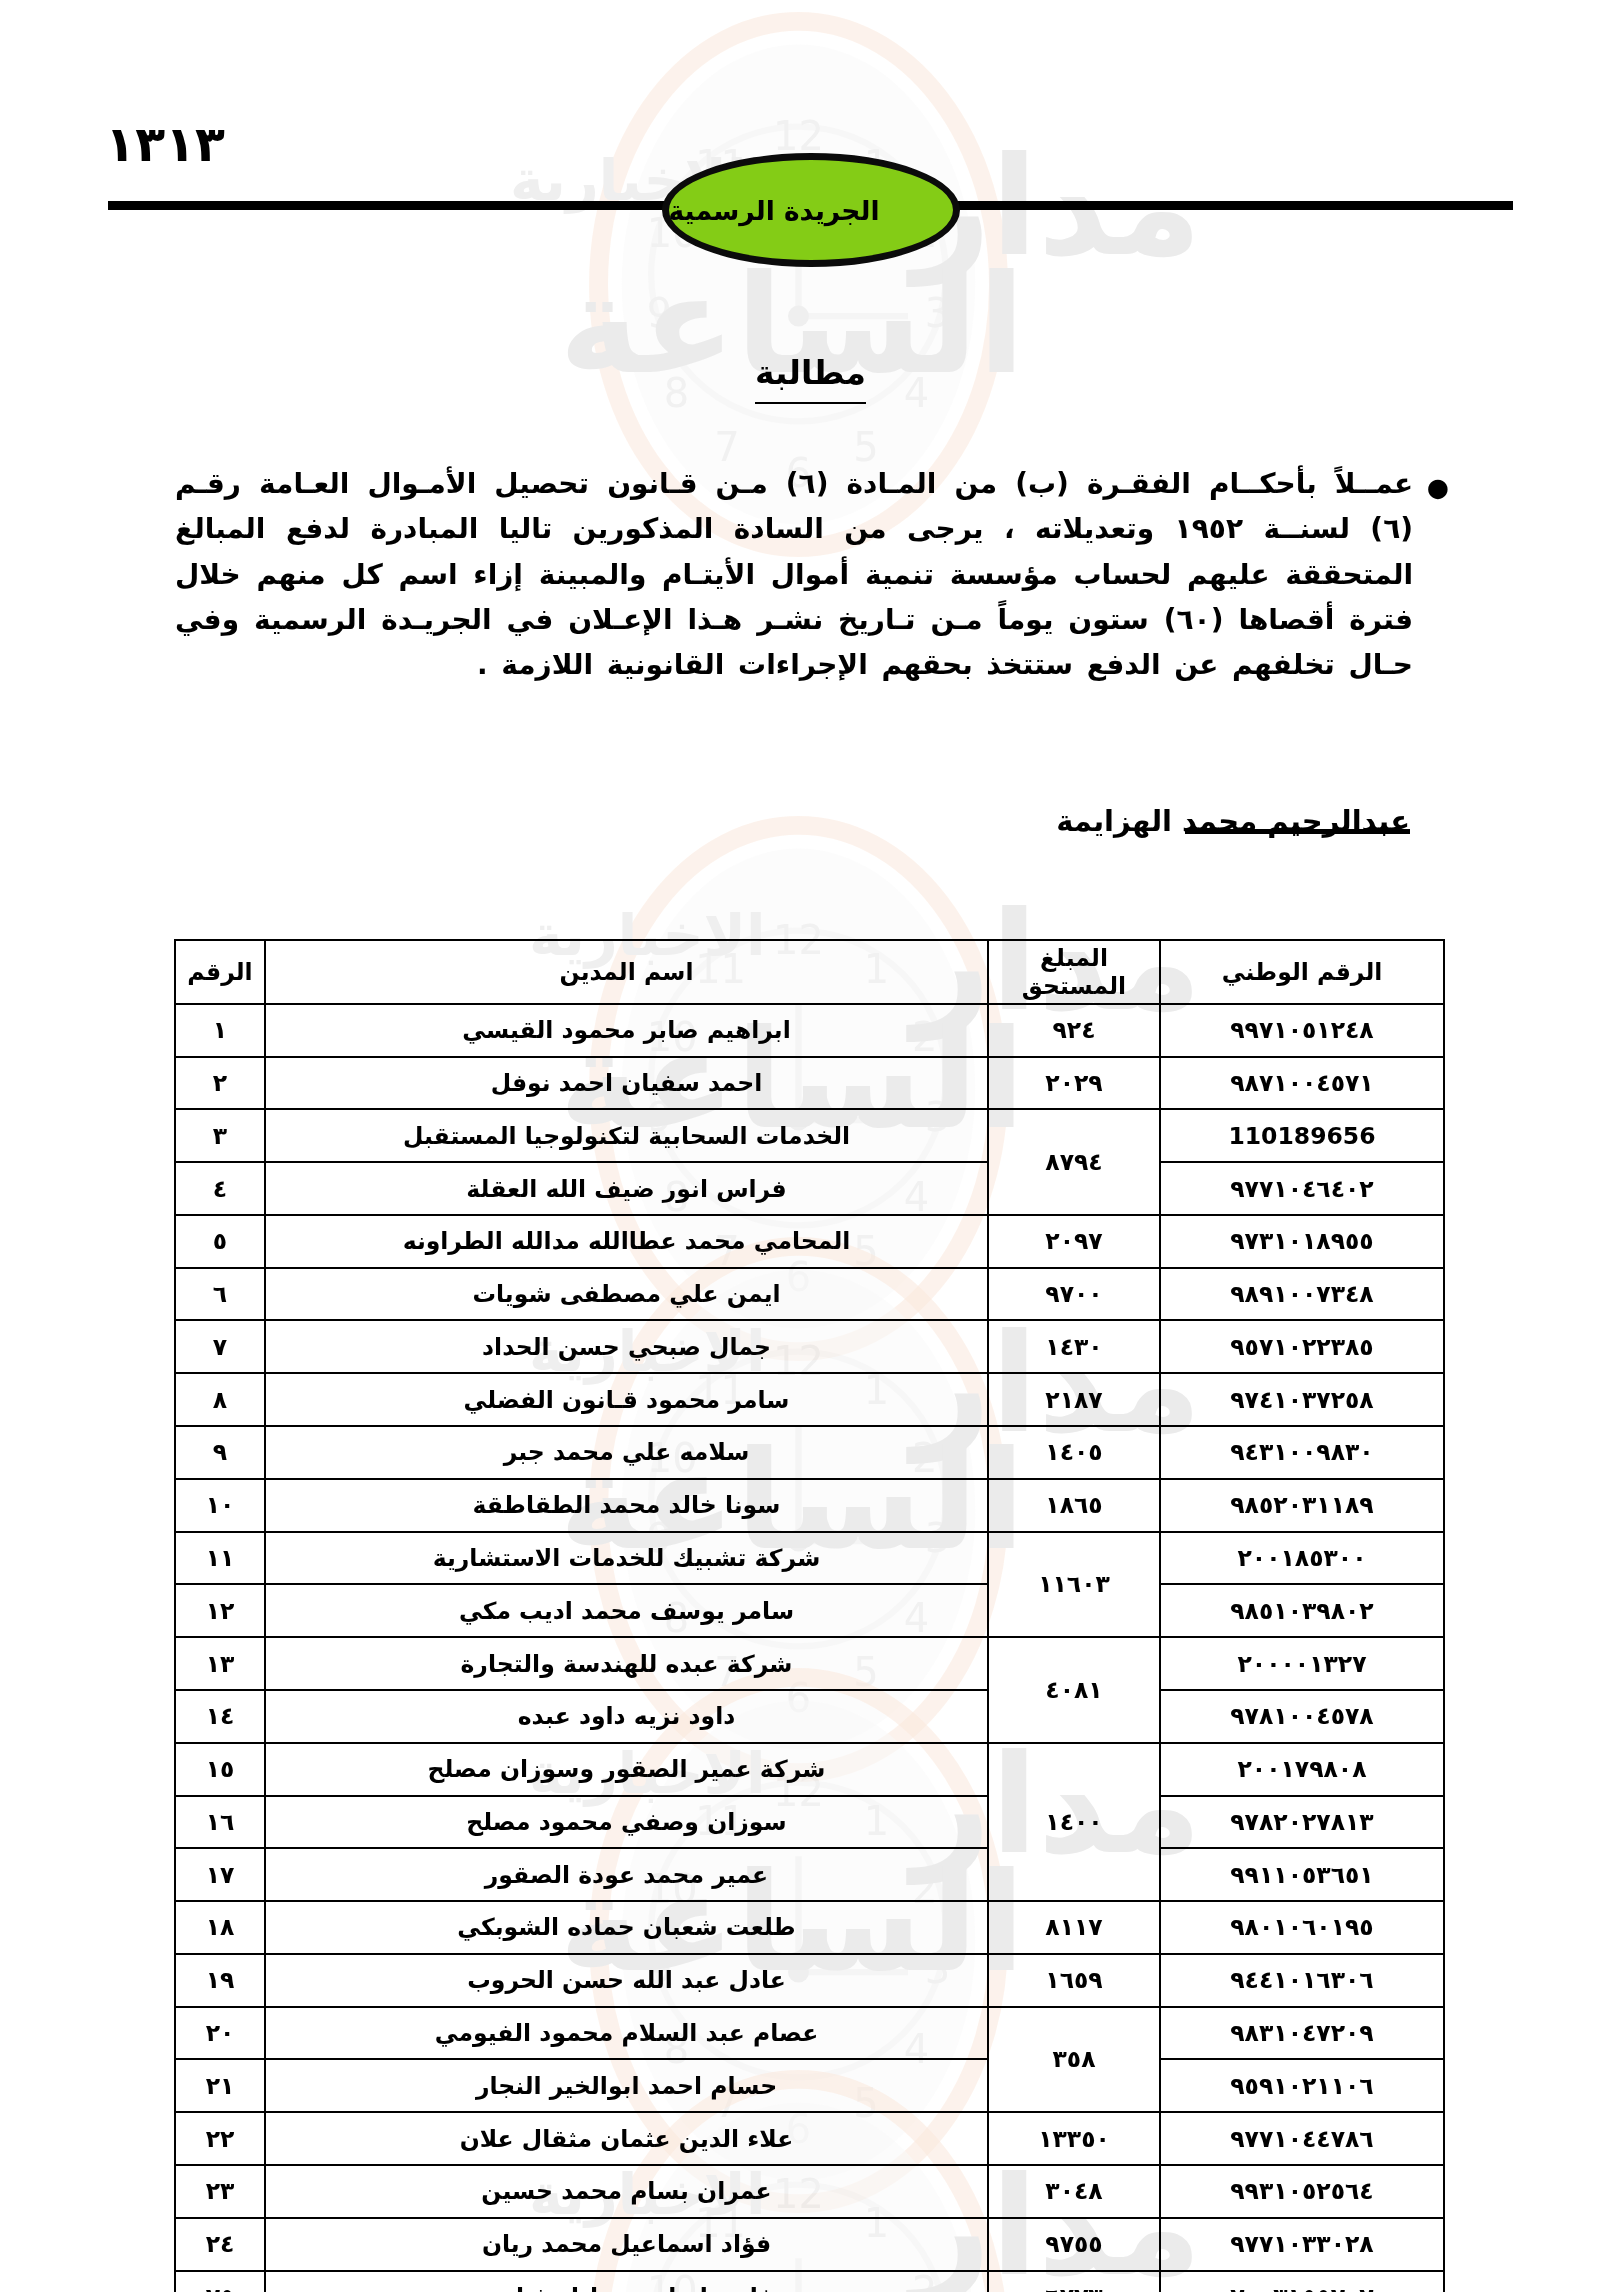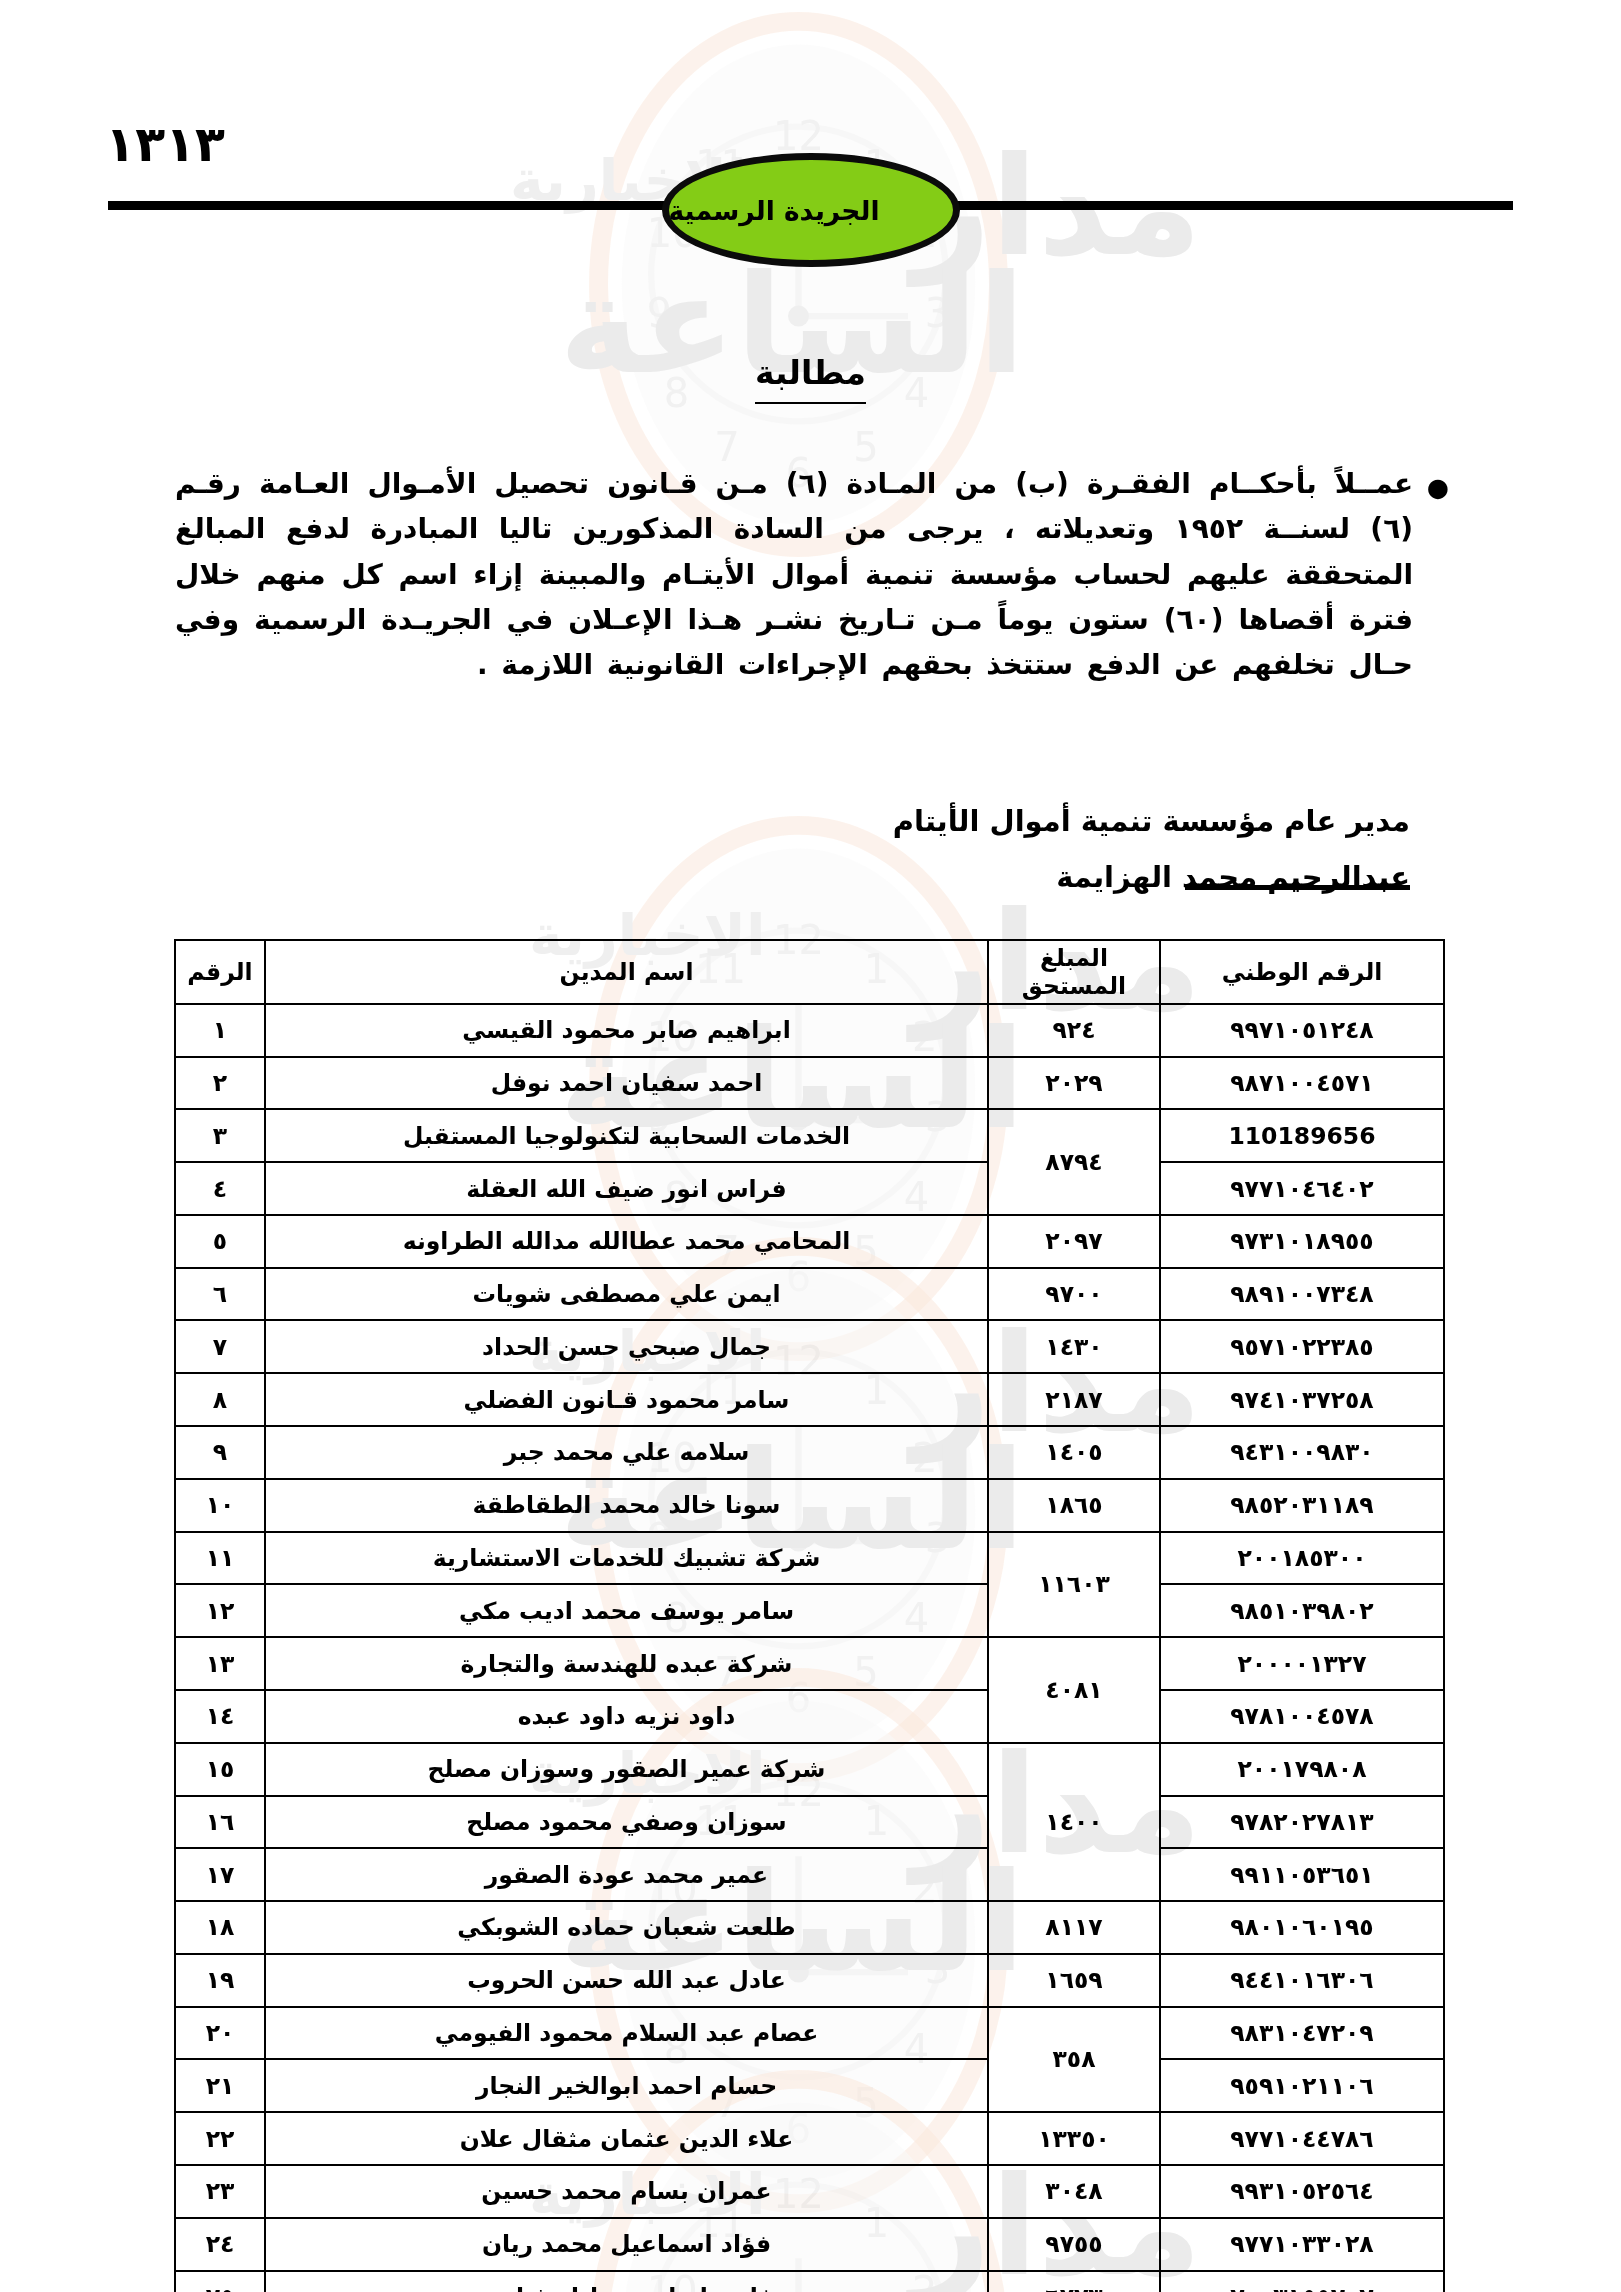--- a/index.html
+++ b/index.html
@@ -354,21 +354,20 @@
 <div class="section-title">
   <span>مطالبة</span>
 </div>
 
 <div class="notice">
   <div class="bullet">●</div>
   <div class="notice-body">عمــلاً بأحكــام الفقـرة (ب) من المـادة (٦) مـن قـانون تحصيل الأمـوال العـامة رقـم (٦) لسنــة ١٩٥٢ وتعديلاته ، يرجى من السادة المذكورين تاليا المبادرة لدفع المبالغ المتحققة عليهم لحساب مؤسسة تنمية أموال الأيتـام والمبينة إزاء اسم كل منهم خلال فترة أقصاها (٦٠) ستون يوماً مـن تـاريخ نشـر هـذا الإعـلان في الجريـدة الرسمية وفي حـال تخلفهم عن الدفع ستتخذ بحقهم الإجراءات القانونية اللازمة .</div>
 </div>
 
 <div class="signature">
-  <div class="line1">مدير عام مؤسسة تنمية أموال الأيتام</div>
   <div><span class="line2">عبدالرحيم محمد الهزايمة</span></div>
 </div>
 
 <div class="debt-table-wrap">
   <table class="debt-table">
     <colgroup>
       <col class="c-nid">
         <col class="c-amt">
         <col class="c-name">
         <col class="c-idx">

